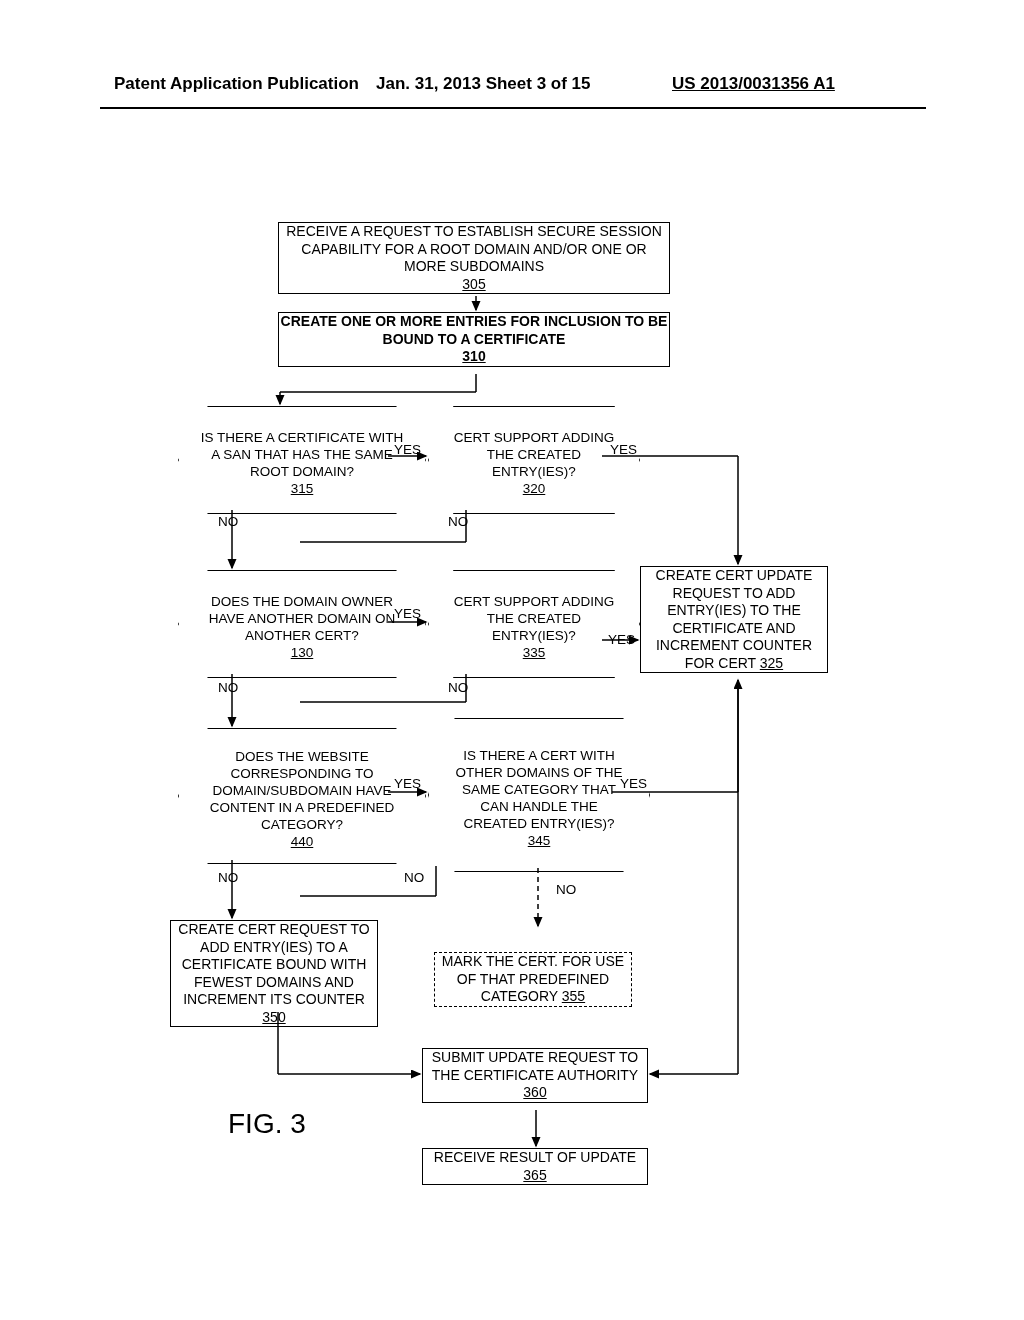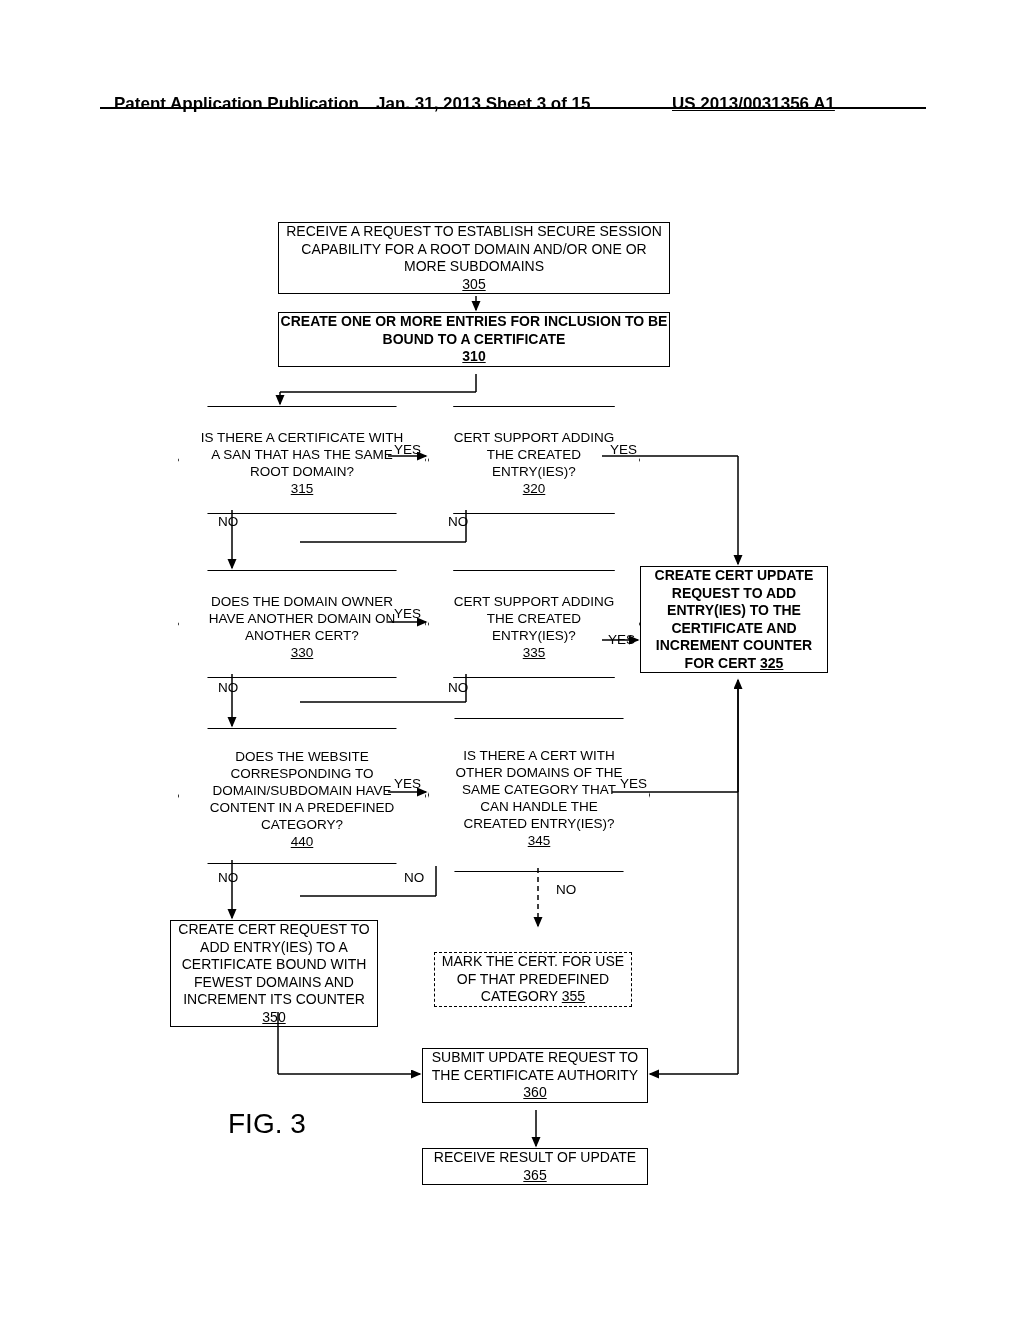--- a/index.html
+++ b/index.html
@@ -9,21 +9,21 @@
     background: white;
   }
   .page {
     position: relative;
     width: 1024px;
     height: 1320px;
     background: white;
   }
   .header-left, .header-center, .header-right {
     position: absolute;
-    top: 94px;
+    top: 74px;
     font-size: 17px;
     font-weight: bold;
   }
   .header-left { left: 114px; }
   .header-center { left: 376px; }
   .header-right { left: 672px; text-decoration: underline; }
   .hr {
     position: absolute;
     top: 107px;
     left: 100px;
@@ -110,32 +110,32 @@
   <div class="hex" style="left:428px; top:406px; width:174px; height:102px;">
     <div class="hex-inner">
       <span>CERT SUPPORT ADDING THE CREATED ENTRY(IES)?</span><br>
       <span class="ref">320</span>
     </div>
   </div>
 
   <div class="hex" style="left:178px; top:570px; width:210px; height:102px;">
     <div class="hex-inner">
       <span>DOES THE DOMAIN OWNER HAVE ANOTHER DOMAIN ON ANOTHER CERT?</span><br>
-      <span class="ref">330</span>
+      <span class="ref">130</span>
     </div>
   </div>
 
   <div class="hex" style="left:428px; top:570px; width:174px; height:102px;">
     <div class="hex-inner">
       <span>CERT SUPPORT ADDING THE CREATED ENTRY(IES)?</span><br>
       <span class="ref">335</span>
     </div>
   </div>
 
-  <div class="box" style="left:640px; top:566px; width:186px;font-weight:bold;">
+  <div class="box" style="left:640px; top:566px; width:186px;">
     <span>CREATE CERT UPDATE REQUEST TO ADD ENTRY(IES) TO THE CERTIFICATE AND INCREMENT COUNTER FOR CERT</span>
     <span class="ref">325</span>
   </div>
 
   <div class="hex" style="left:178px; top:728px; width:210px; height:130px;">
     <div class="hex-inner">
       <span>DOES THE WEBSITE CORRESPONDING TO DOMAIN/SUBDOMAIN HAVE CONTENT IN A PREDEFINED CATEGORY?</span><br>
       <span class="ref">440</span>
     </div>
   </div>

